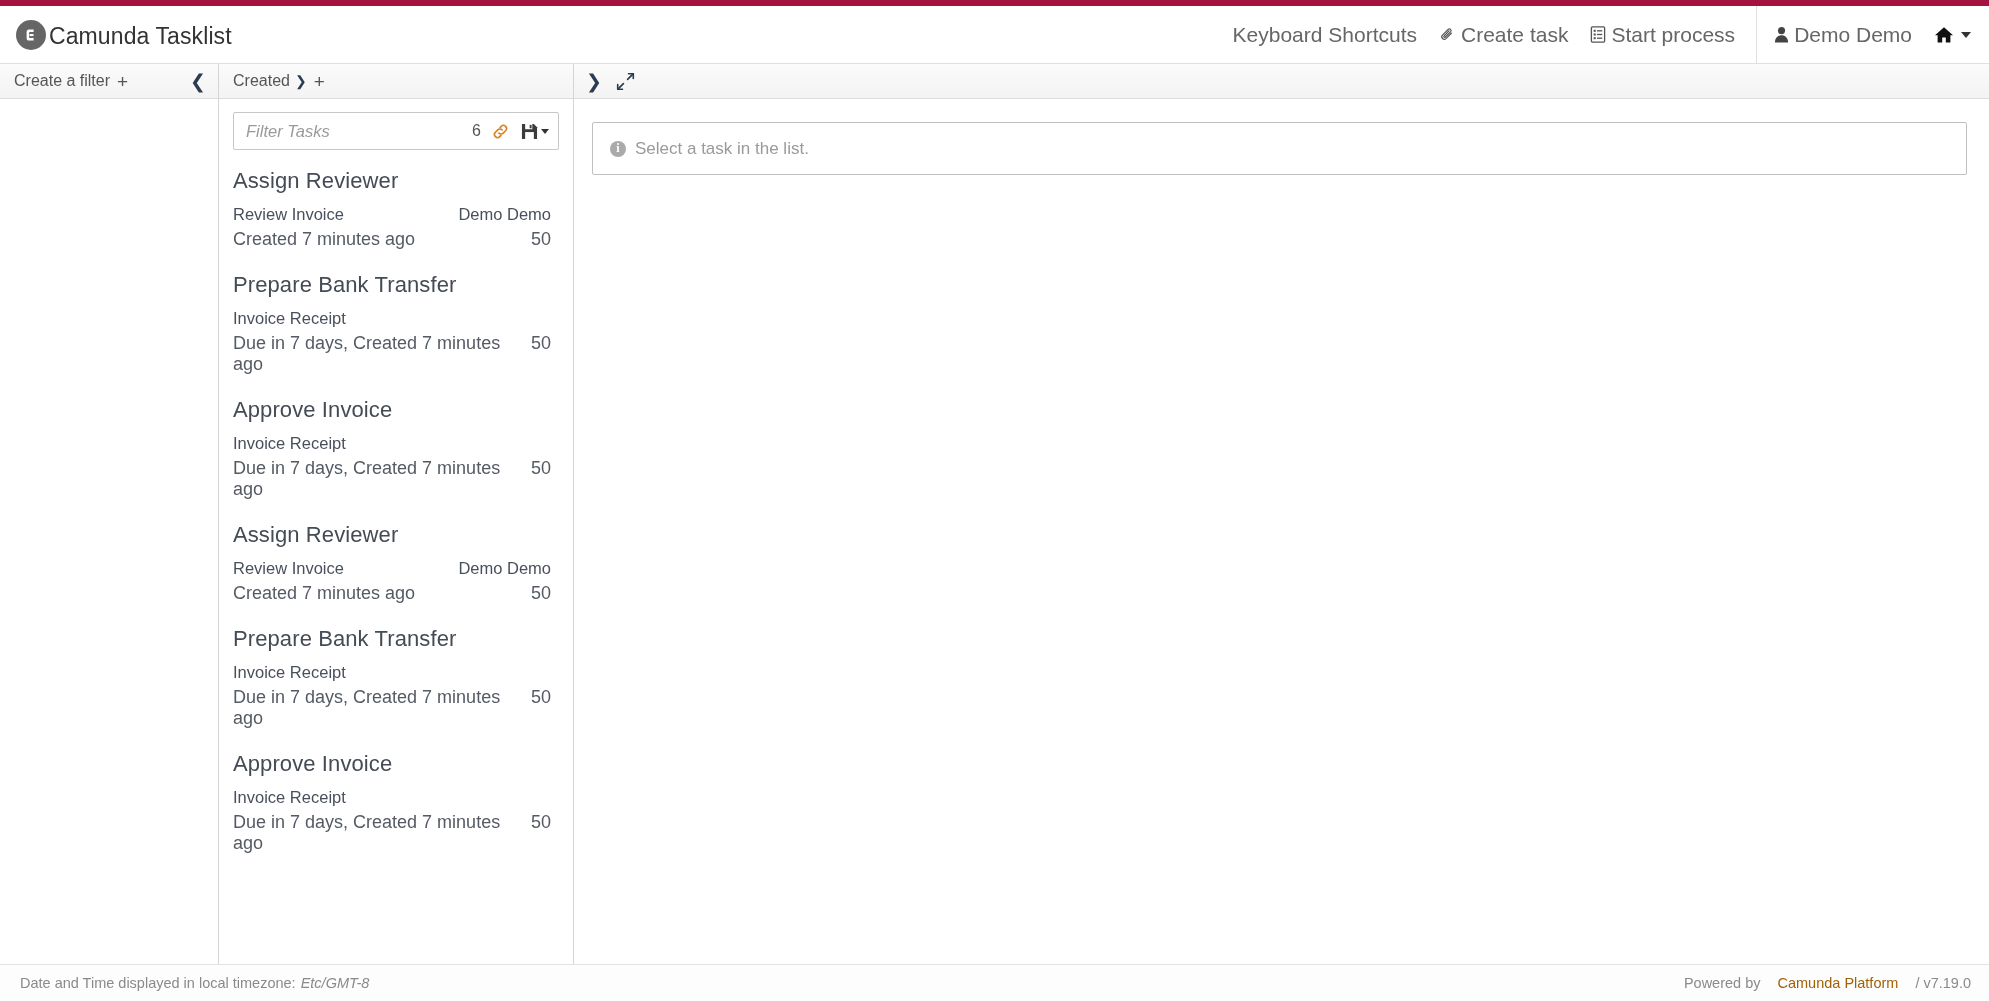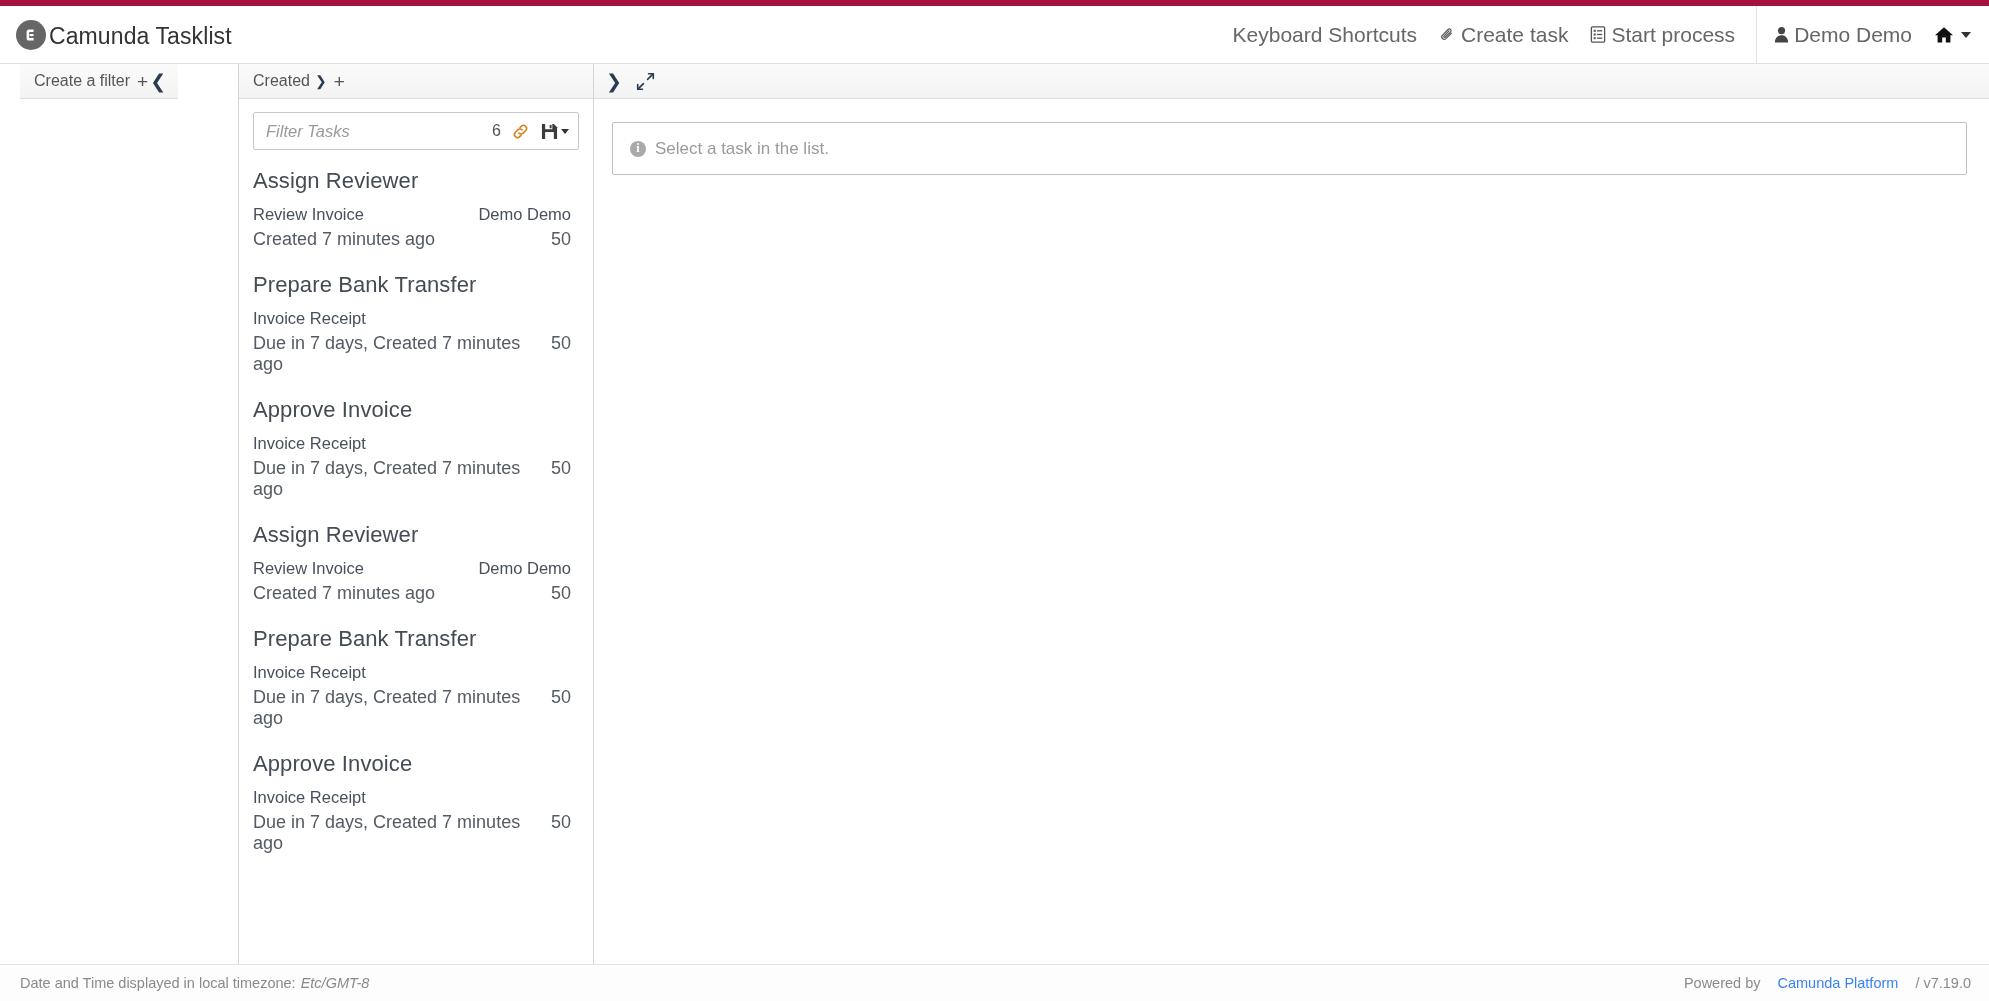--- a/index.html
+++ b/index.html
@@ -78,23 +78,22 @@
     display: flex;
     height: calc(1001px - 6px - 58px - 37px);
     background: #fff;
   }
 
   
   .col-filters {
     width: 219px;
     border-right: 1px solid #d5d5d5;
     display: flex;
-    flex-direction: row;
-    background: #fff;
-    margin-left: 20px;
+    flex-direction: column;
+    background: #fff;
   }
   .col-head {
     height: 35px;
     background: linear-gradient(to bottom, #fbfbfb, #f3f3f3);
     border-bottom: 1px solid #dcdcdc;
     display: flex;
     align-items: center;
     padding: 0 10px 0 14px;
     font-size: 16px;
     color: #555555;
@@ -239,21 +238,21 @@
     border-top: 1px solid #e2e2e2;
     background: #fdfdfd;
     display: flex;
     align-items: center;
     padding: 0 18px 0 20px;
     font-size: 14.5px;
     color: #8a8a8a;
   }
   .footer em { font-style: italic; }
   .footer-right { margin-left: auto; display: flex; gap: 17px; }
-  .footer-link { color: #3b82f6; cursor: pointer; text-align: right; }
+  .footer-link { color: #a16207; cursor: pointer; text-align: right; }
 </style>
 </head>
 <body>
 
 <div class="top-stripe"></div>
 
 <div class="header">
   <div class="brand">
     <div class="logo-circle">
       <svg width="20" height="20" viewBox="0 0 20 20">

